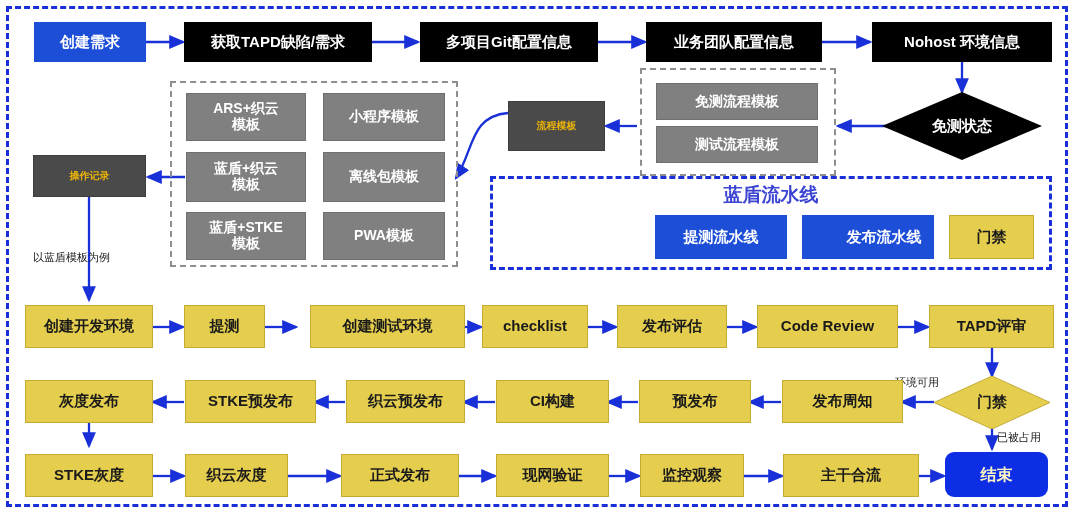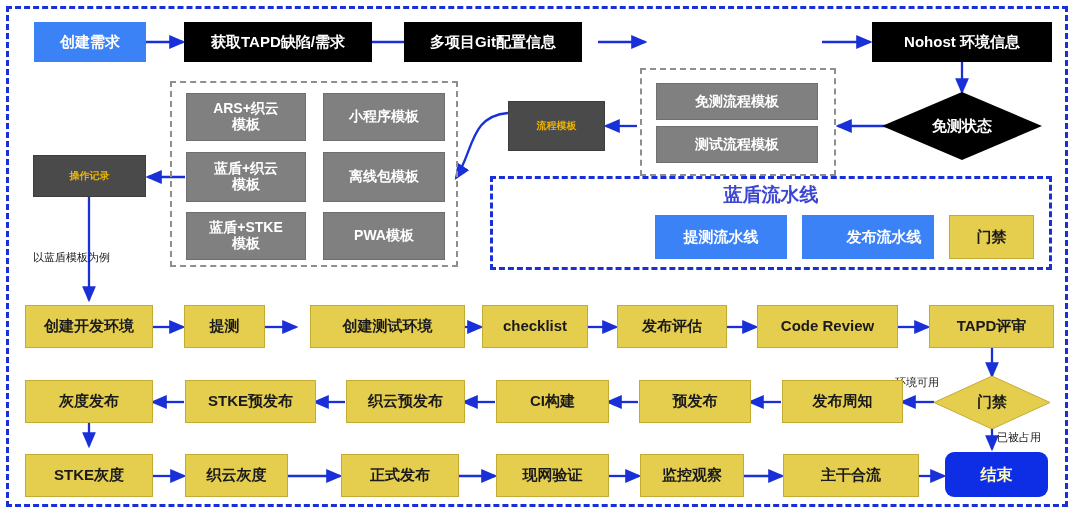--- a/index.html
+++ b/index.html
@@ -39,21 +39,21 @@
     display:flex;
     align-items:center;
     justify-content:center;
     text-align:center;
     line-height:1.12;
     font-weight:bold;
     letter-spacing:0px;
     white-space:pre-line;
   }
   .n-blue{
-    background:#3b82f6;
+    background:#1d4ed8;
     color:#ffffff;
     font-size:15px;
   }
   .n-blue-round{
     background:#0d2ee5;
     color:#fef9c3;
     font-size:16px;
     border-radius:9px;
   }
   .n-black{
@@ -174,22 +174,23 @@
       <path d="M508,113 C470,116 474,150 456,178" marker-end="url(#ah)"></path>
     </g>
   </svg>
 
   <div class="outer-frame"></div>
 
   <div class="node n-blue" style="left:34px;top:22px;width:112px;height:40px;">创建需求</div>
 
   <div class="node n-black" style="left:184px;top:22px;width:188px;height:40px;">获取TAPD缺陷/需求</div>
 
-  <div class="node n-black" style="left:404px;top:22px;width:178px;height:40px;">多项目Git配置信息</div>
-
+  <div class="node n-black" style="left:420px;top:22px;width:178px;height:40px;">多项目Git配置信息</div>
+
+  <div class="node n-black" style="left:646px;top:22px;width:176px;height:40px;">业务团队配置信息</div>
 
   <div class="node n-black" style="left:872px;top:22px;width:180px;height:40px;">Nohost 环境信息</div>
 
   <div class="grp-dash-gray" style="left:170px;top:81px;width:288px;height:186px;"></div>
 
   <div class="node n-gray" style="left:186px;top:93px;width:120px;height:48px;">ARS+织云
 模板</div>
 
   <div class="node n-gray" style="left:323px;top:93px;width:122px;height:48px;">小程序模板</div>
 

